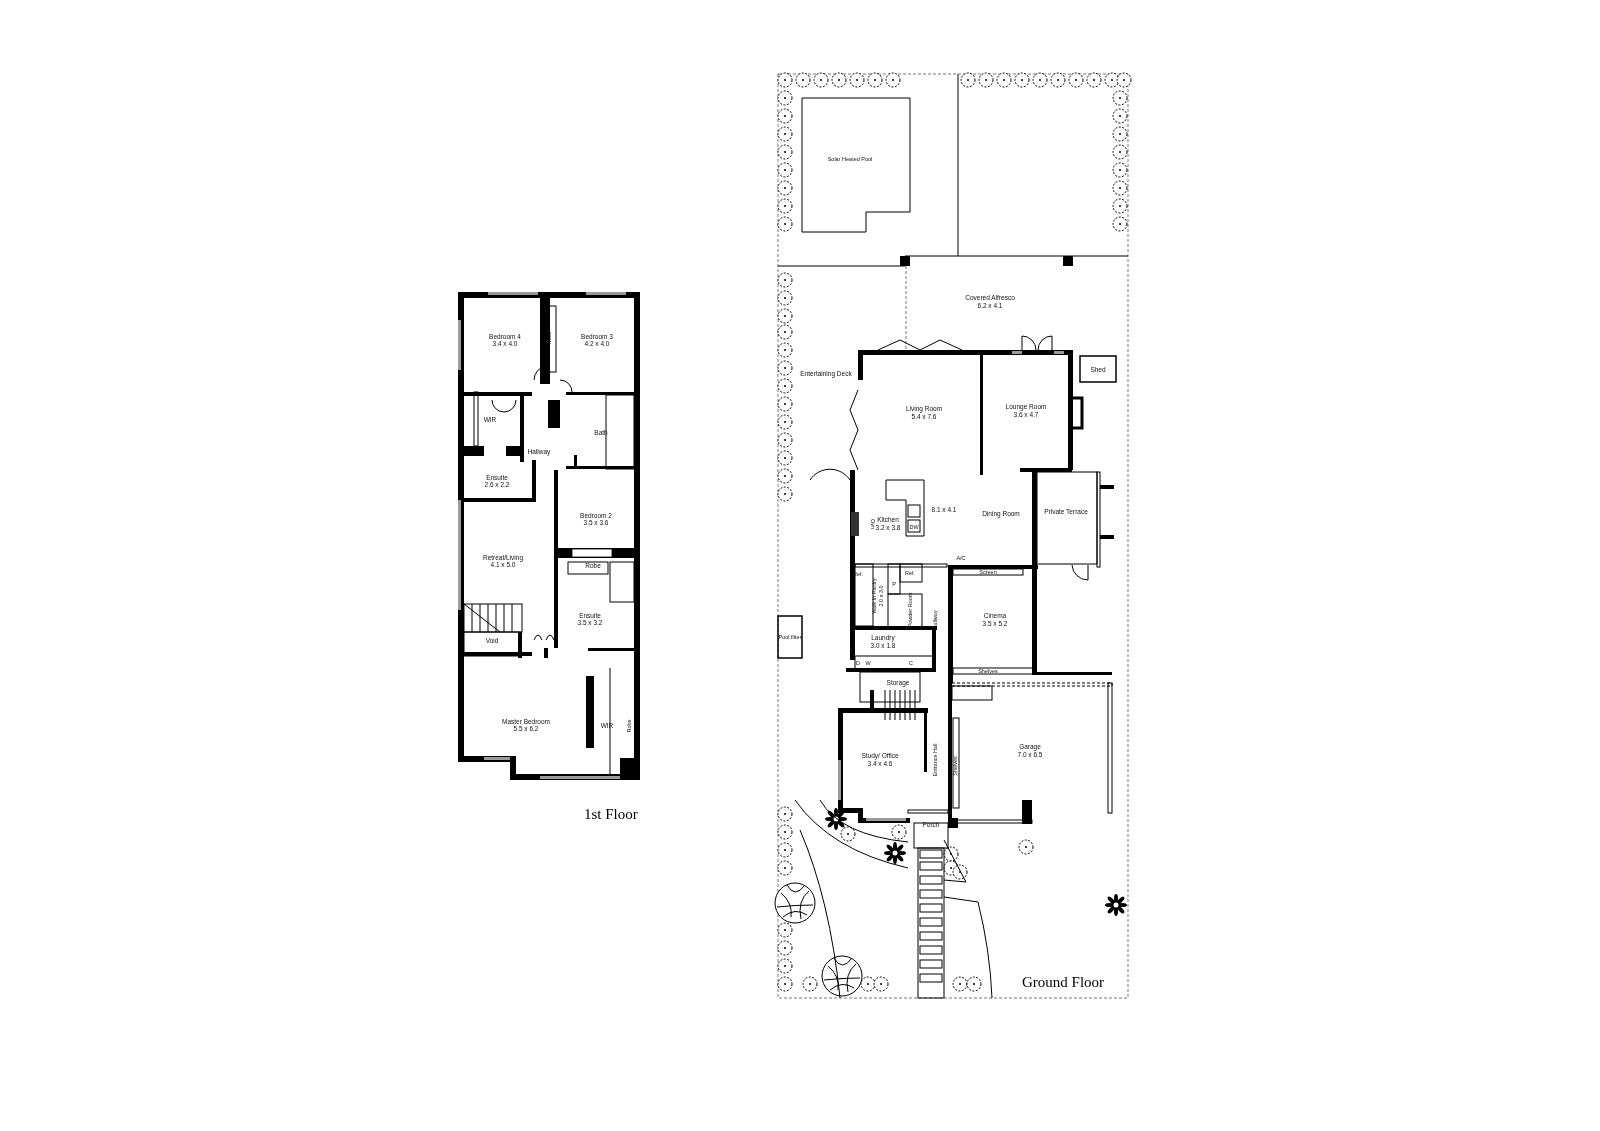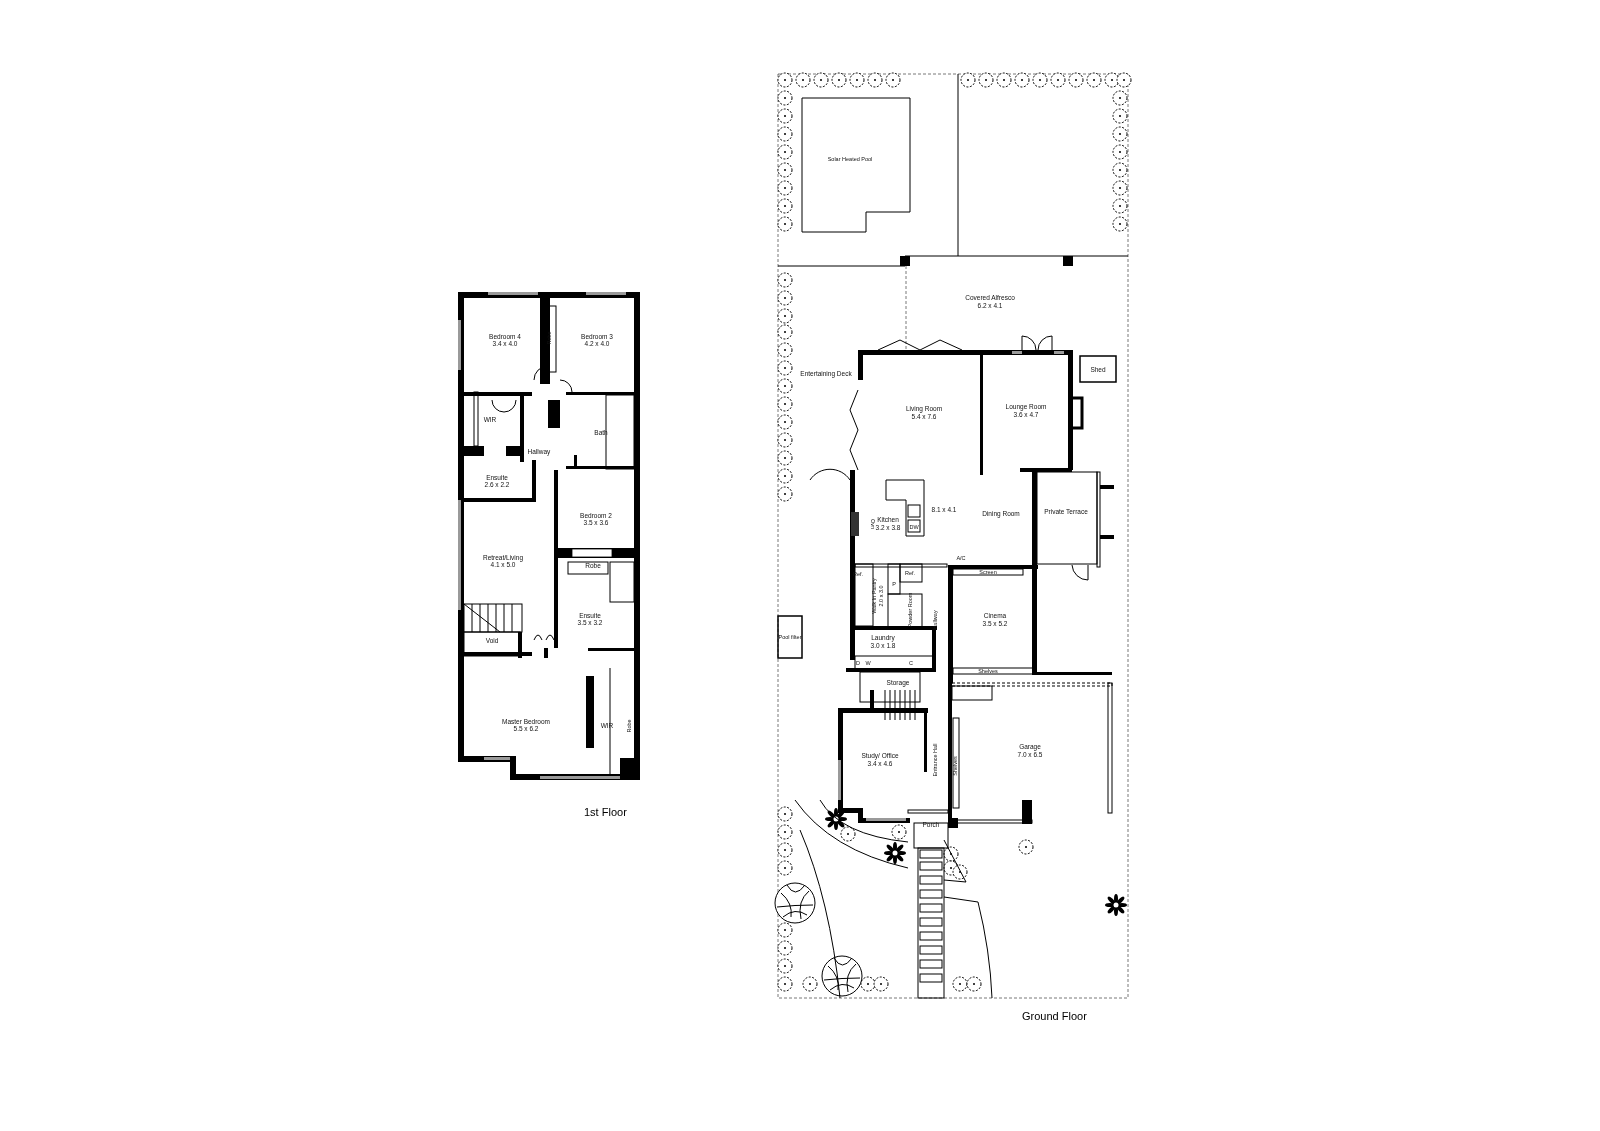--- a/index.html
+++ b/index.html
@@ -8,21 +8,21 @@
   svg { position: absolute; left: 0; top: 0; }
   .wall { fill: #000; }
   .thin { fill: none; stroke: #000; stroke-width: 1; }
   .med { fill: none; stroke: #000; stroke-width: 1.5; }
   .win { fill: #9a9a9a; }
   .dash { fill: none; stroke: #555; stroke-width: 0.8; stroke-dasharray: 3 2; }
   .shrub { fill: #fff; stroke: #000; stroke-width: 1; stroke-dasharray: 2 1.5; }
   .dot { fill: #000; }
   .rl { font-size: 6.5px; fill: #111; text-anchor: middle; font-family: "Liberation Sans", sans-serif; }
   .rl-sm { font-size: 5.5px; fill: #111; text-anchor: middle; font-family: "Liberation Sans", sans-serif; }
-  .floor-title { position: absolute; font-size: 11px; color: #000; font-family: Liberation Sans, sans-serif; }
+  .floor-title { position: absolute; font-size: 15px; color: #000; font-family: Liberation Serif, serif; }
 </style>
 </head>
 <body>
 
 <svg width="1600" height="1131" viewBox="0 0 1600 1131">
   <defs>
     <g id="sh">
         <circle r="7" class="shrub"></circle>
         <circle r="1" class="dot"></circle>
       </g>
@@ -346,13 +346,13 @@
     <text class="rl" x="880" y="766">3.4 x 4.6</text>
     <text class="rl-sm" x="0" y="0" transform="translate(937,760) rotate(-90)">Entrance Hall</text>
     <text class="rl-sm" x="0" y="0" transform="translate(957,766) rotate(-90)">Shelves</text>
     <text class="rl" x="1030" y="749">Garage</text>
     <text class="rl" x="1030" y="757">7.0 x 6.5</text>
     <text class="rl" x="931" y="827">Porch</text>
   </g>
 </svg>
 
 <div class="floor-title" style="left:584px; top:806px;">1st Floor</div>
-<div class="floor-title" style="left:1022px; top:1010px;text-align:right;">Ground Floor</div>
+<div class="floor-title" style="left:1022px; top:974px;text-align:right;">Ground Floor</div>
 
 </body></html>

